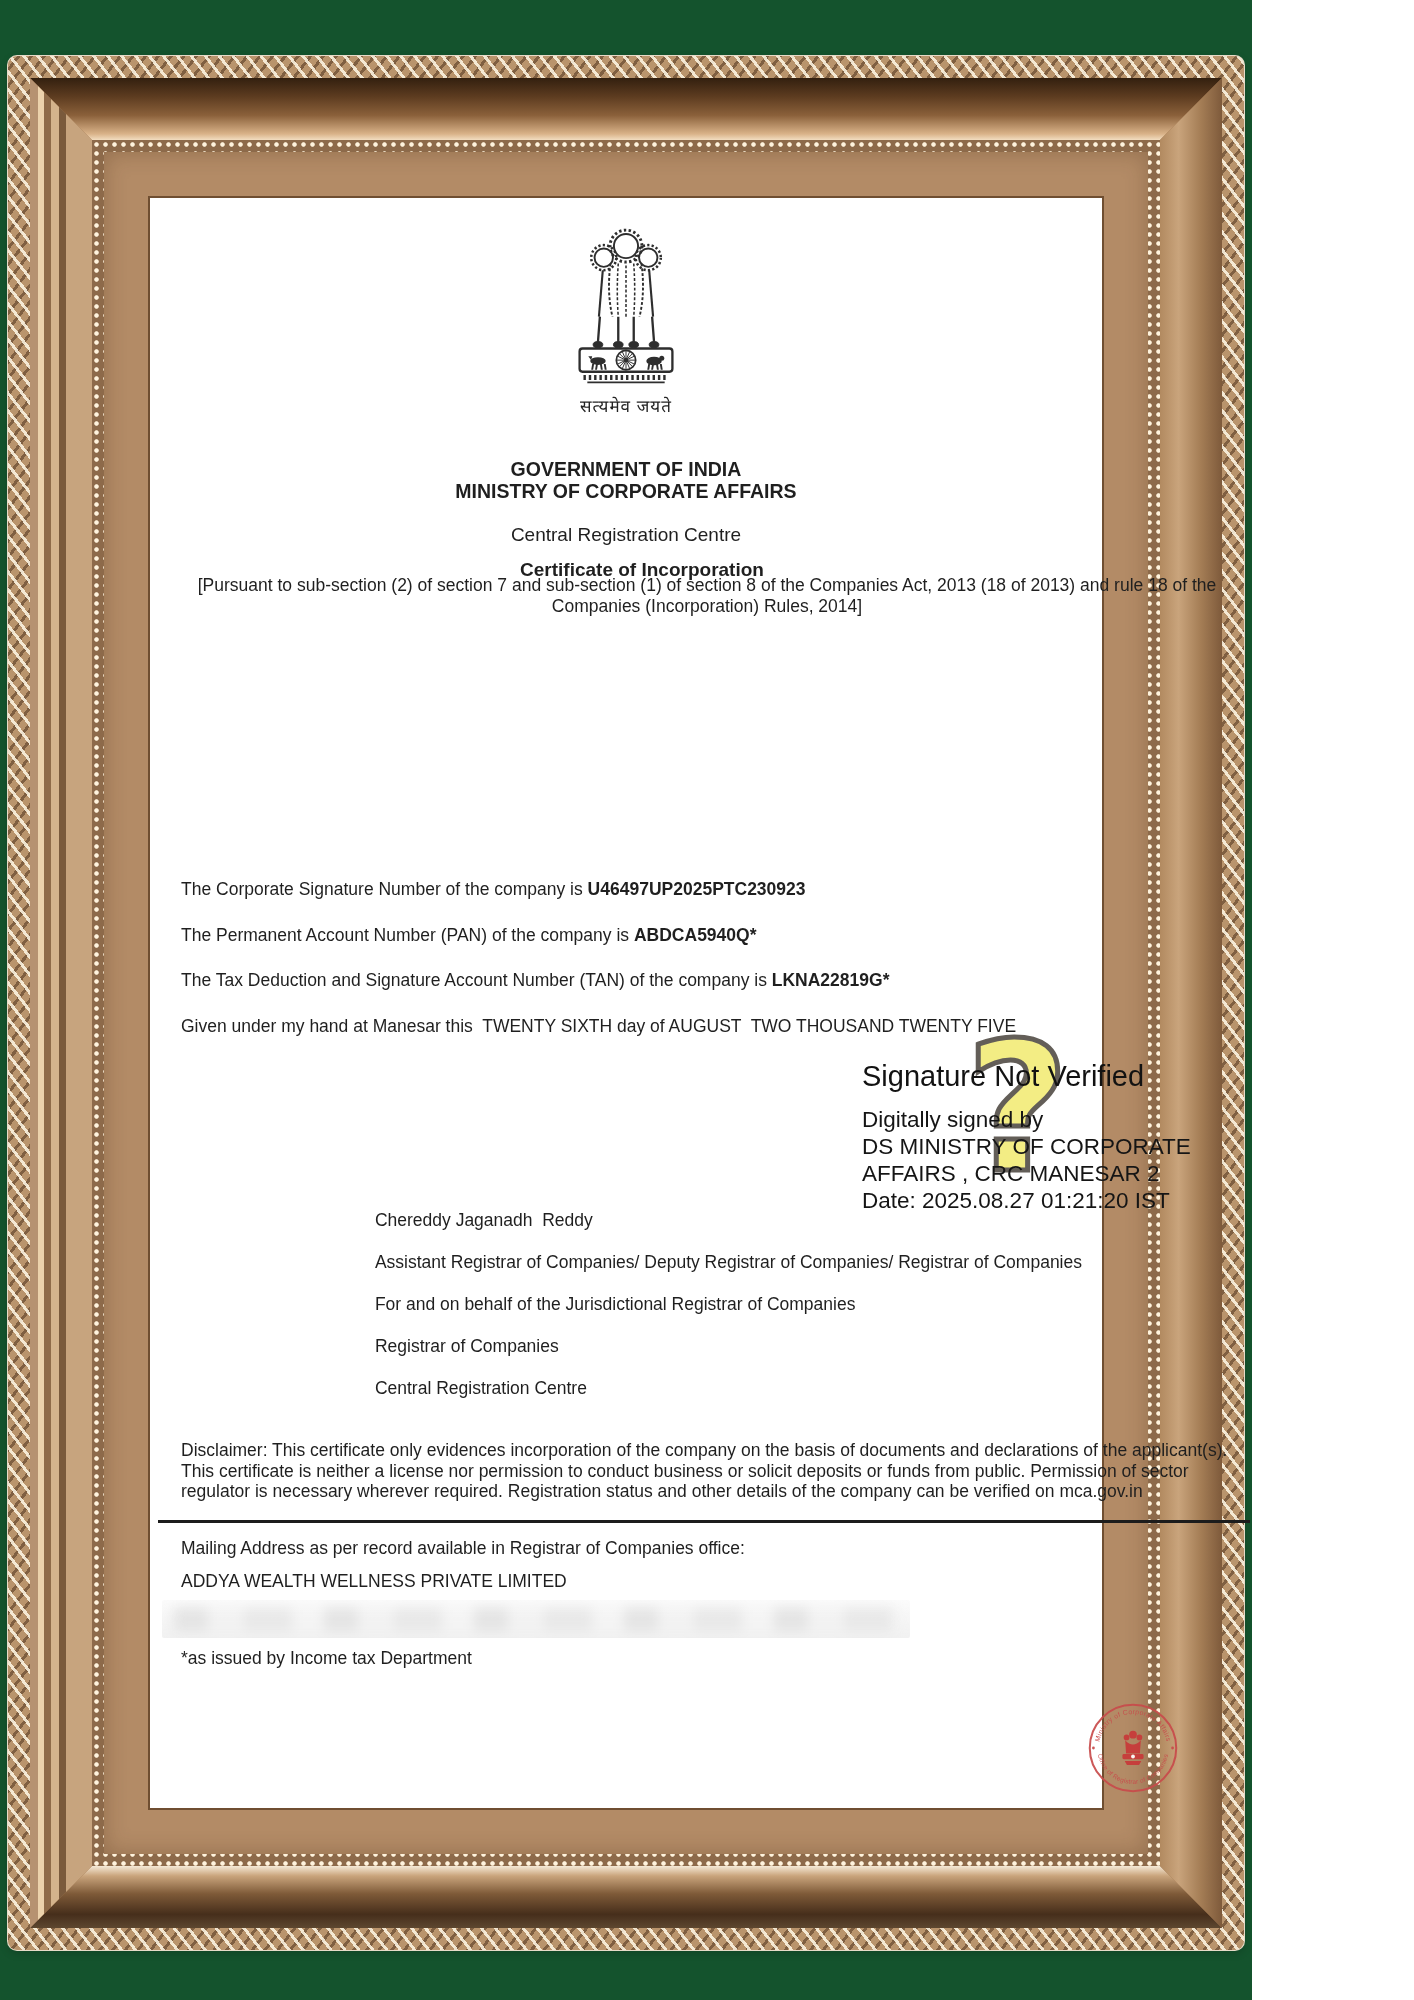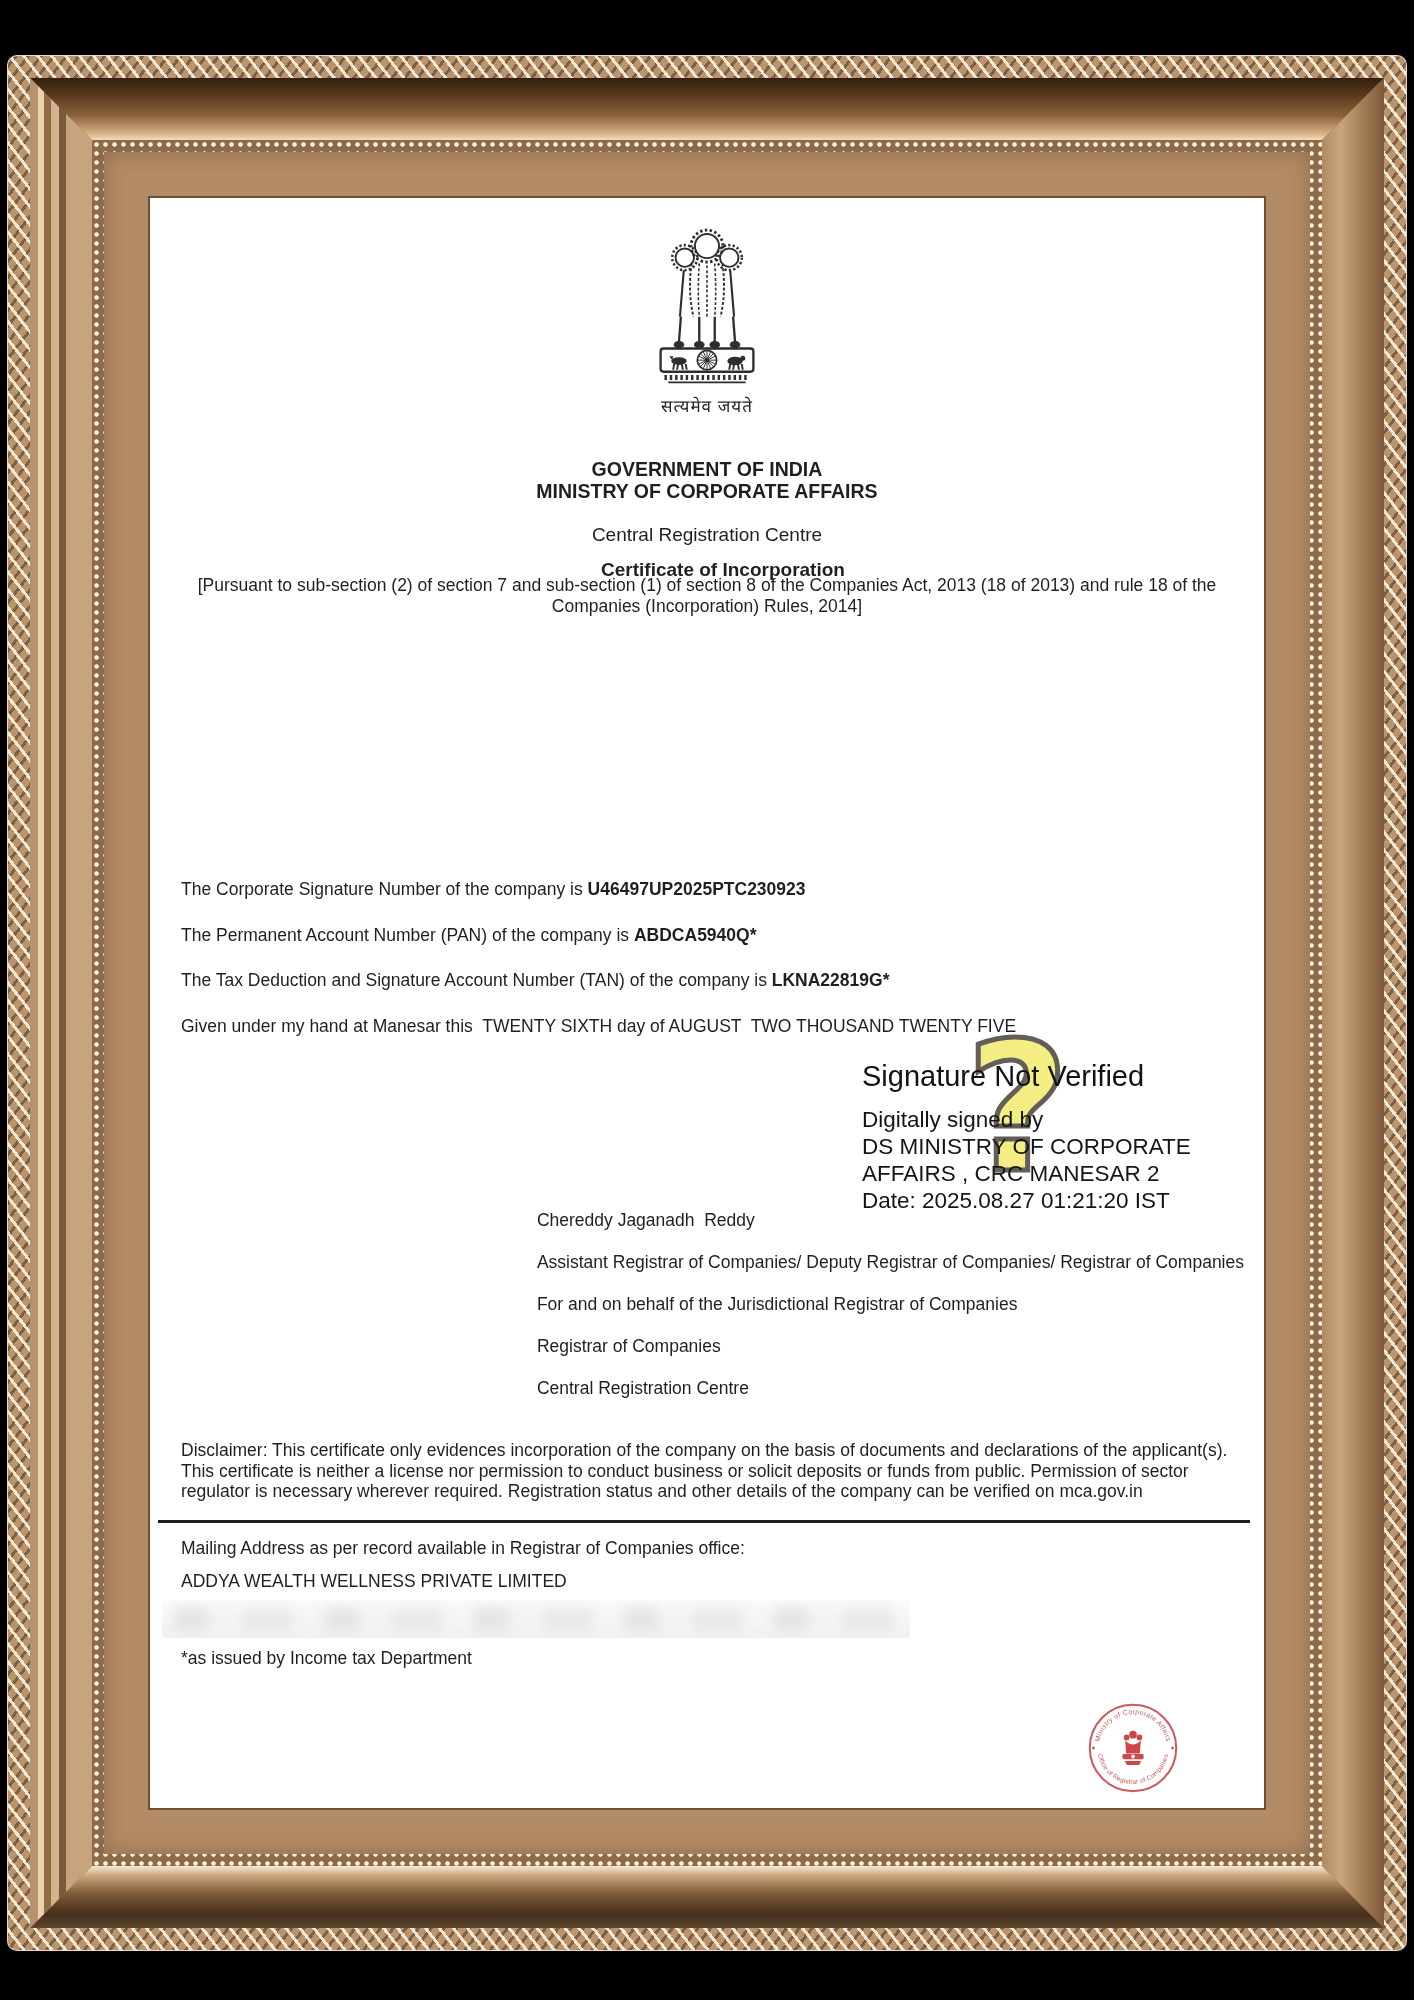--- a/index.html
+++ b/index.html
@@ -1,16 +1,16 @@
 <!DOCTYPE html>
 <html><head>
 <meta charset="utf-8">
 <style>
   html,body{margin:0;padding:0;background:#fff;}
-  .canvas{position:relative;width:1414px;height:2000px;background:#000000;overflow:hidden;
+  .canvas{position:relative;width:1252px;height:2000px;background:#14532d;overflow:hidden;
           font-family:"Liberation Sans","DejaVu Sans",sans-serif;color:#1f1f1f;}
 
   
   .frame{position:absolute;left:8px;top:56px;right:8px;bottom:50px;}
   .f-rope{position:absolute;inset:0;border-radius:9px;
     background:
       repeating-linear-gradient(52deg, rgba(255,248,230,.85) 0 3px, rgba(255,248,230,0) 3px 11px),
       repeating-linear-gradient(-52deg, rgba(80,52,30,.55) 0 3px, rgba(80,52,30,0) 3px 10px),
       #b9946c;
     box-shadow:0 0 0 1px #e7dbc8, 0 3px 8px rgba(0,0,0,.18);}

